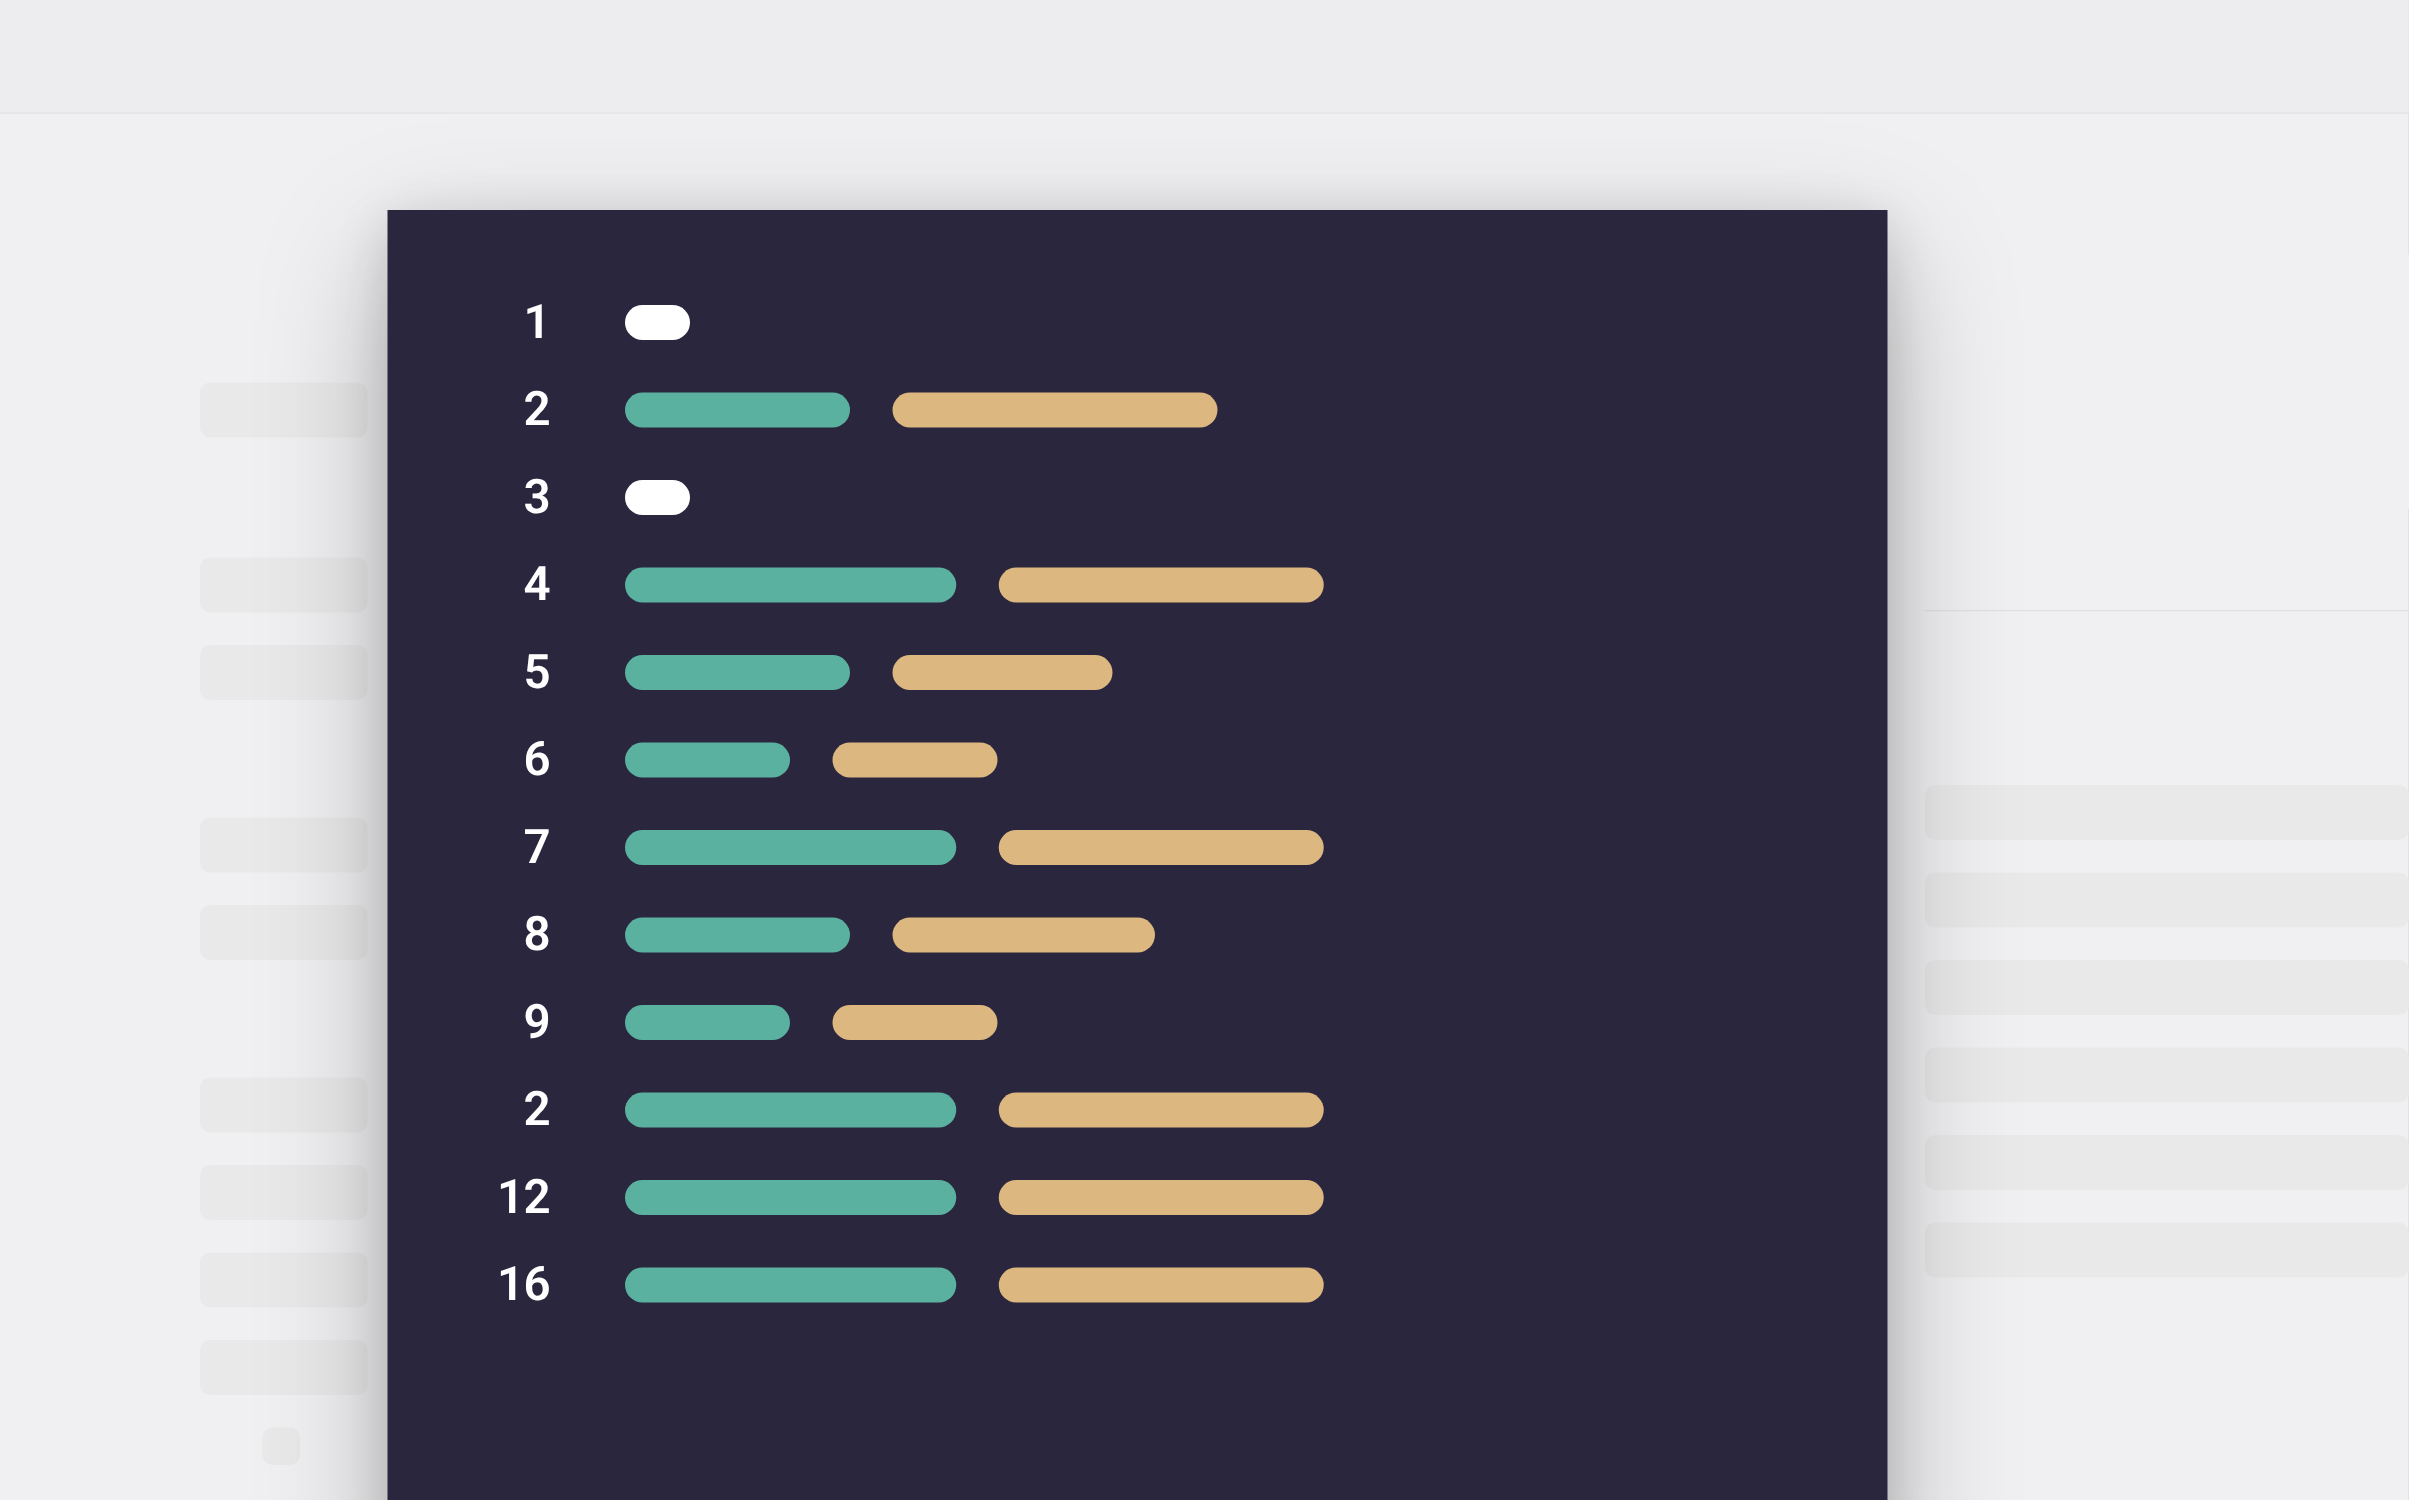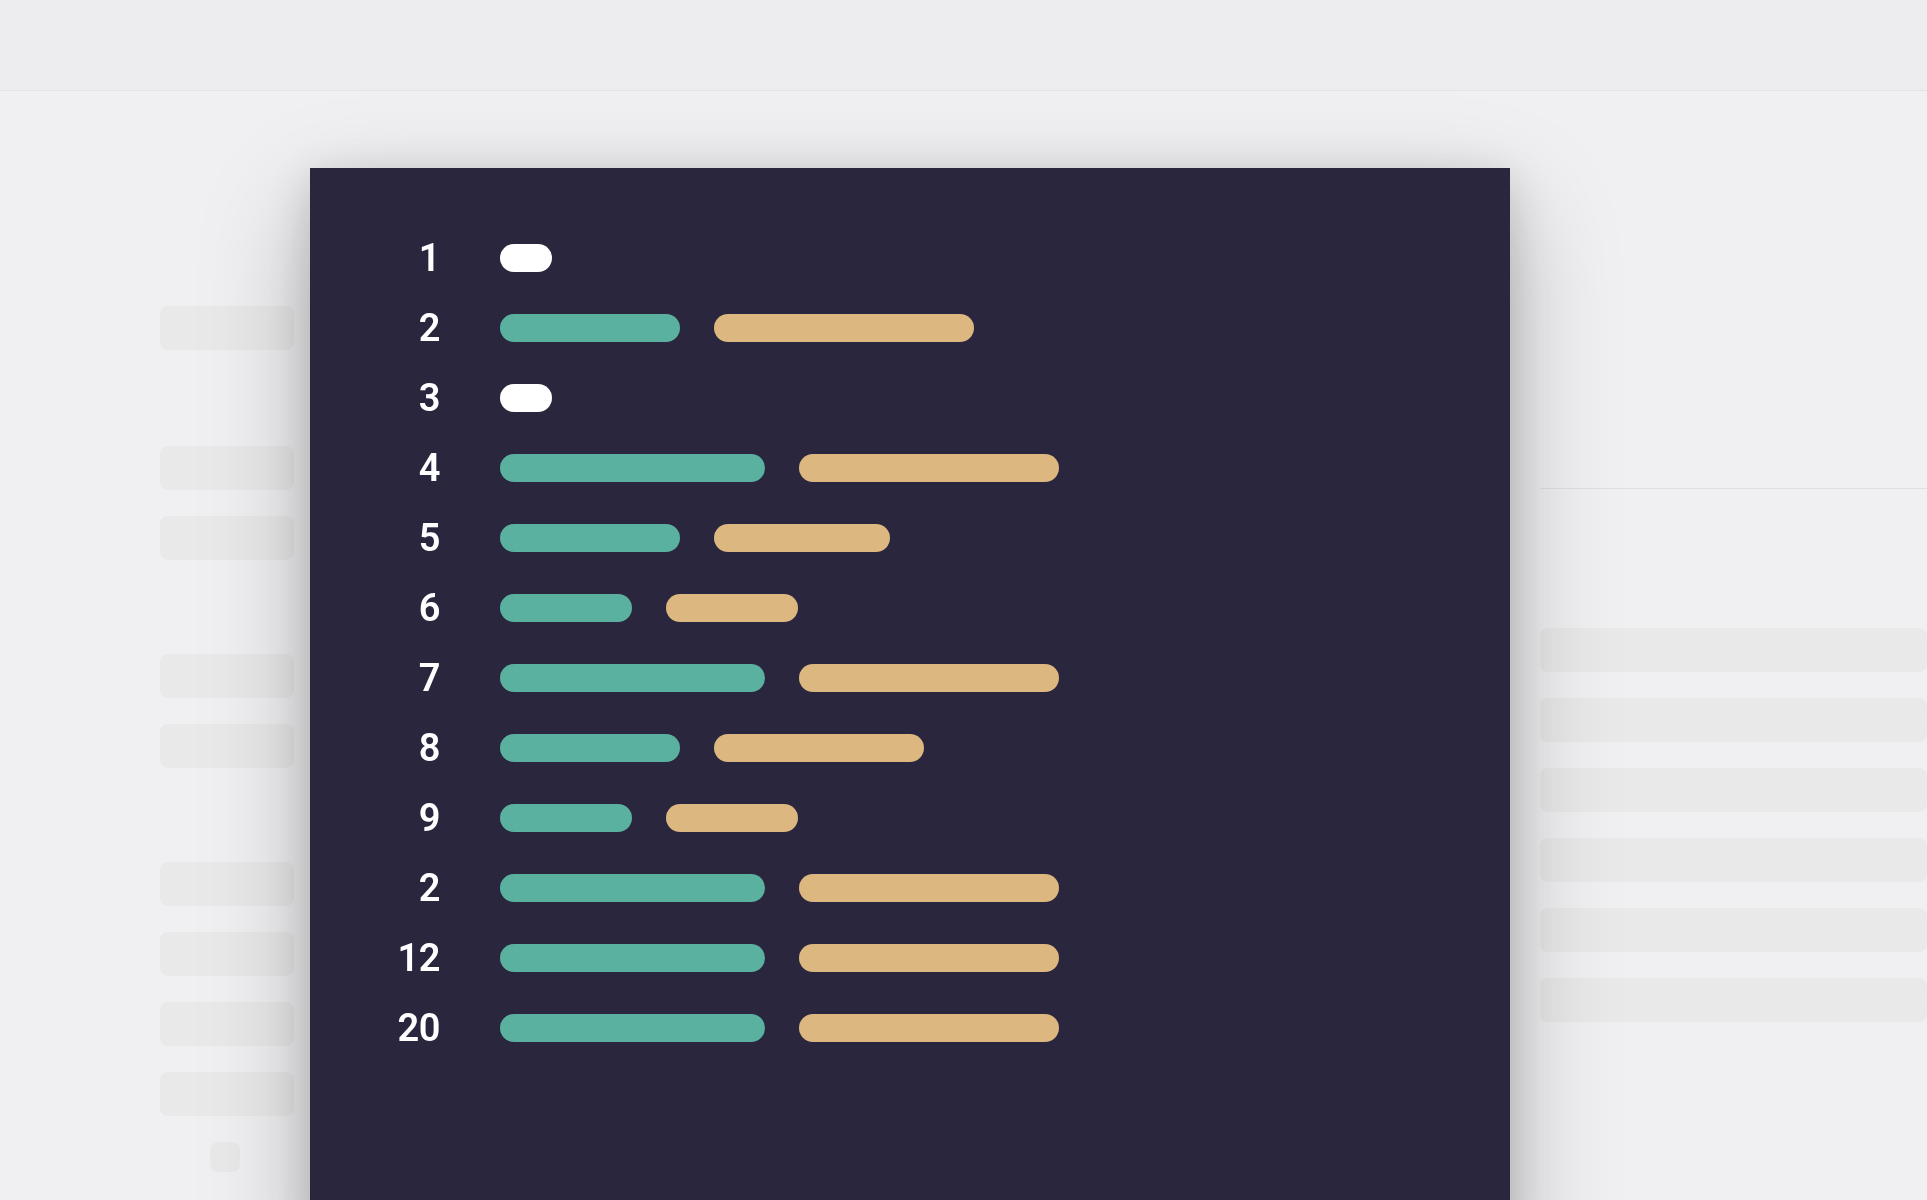--- a/index.html
+++ b/index.html
@@ -186,21 +186,21 @@
           </div>
         </div>
         <div class="code-line">
           <div class="linenum">12</div>
           <div class="tokens">
             <div class="tok teal" style="width: 265px;"></div>
             <div class="tok tan" style="width: 260px;"></div>
           </div>
         </div>
         <div class="code-line">
-          <div class="linenum">20</div>
+          <div class="linenum">16</div>
           <div class="tokens">
             <div class="tok teal" style="width: 265px;"></div>
             <div class="tok tan" style="width: 260px;"></div>
           </div>
         </div>
       </div>
   </div>
 
 </div>
 

